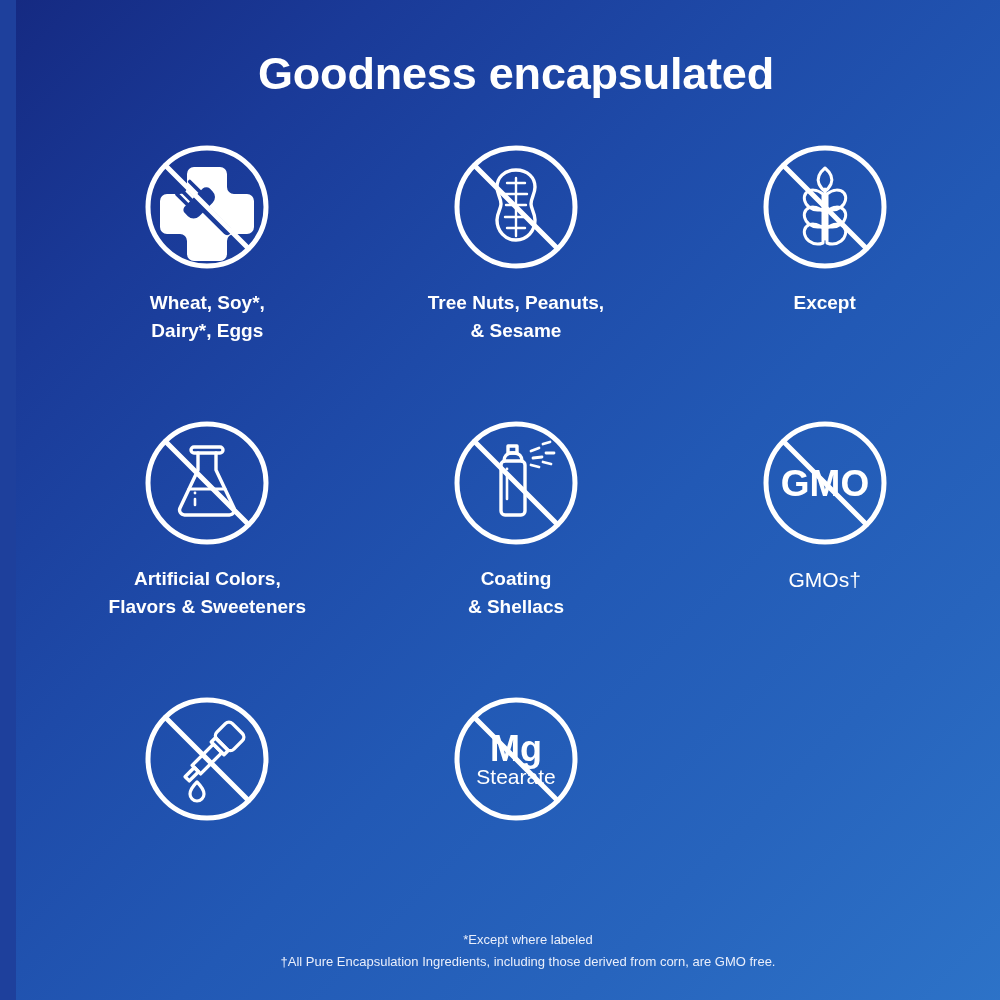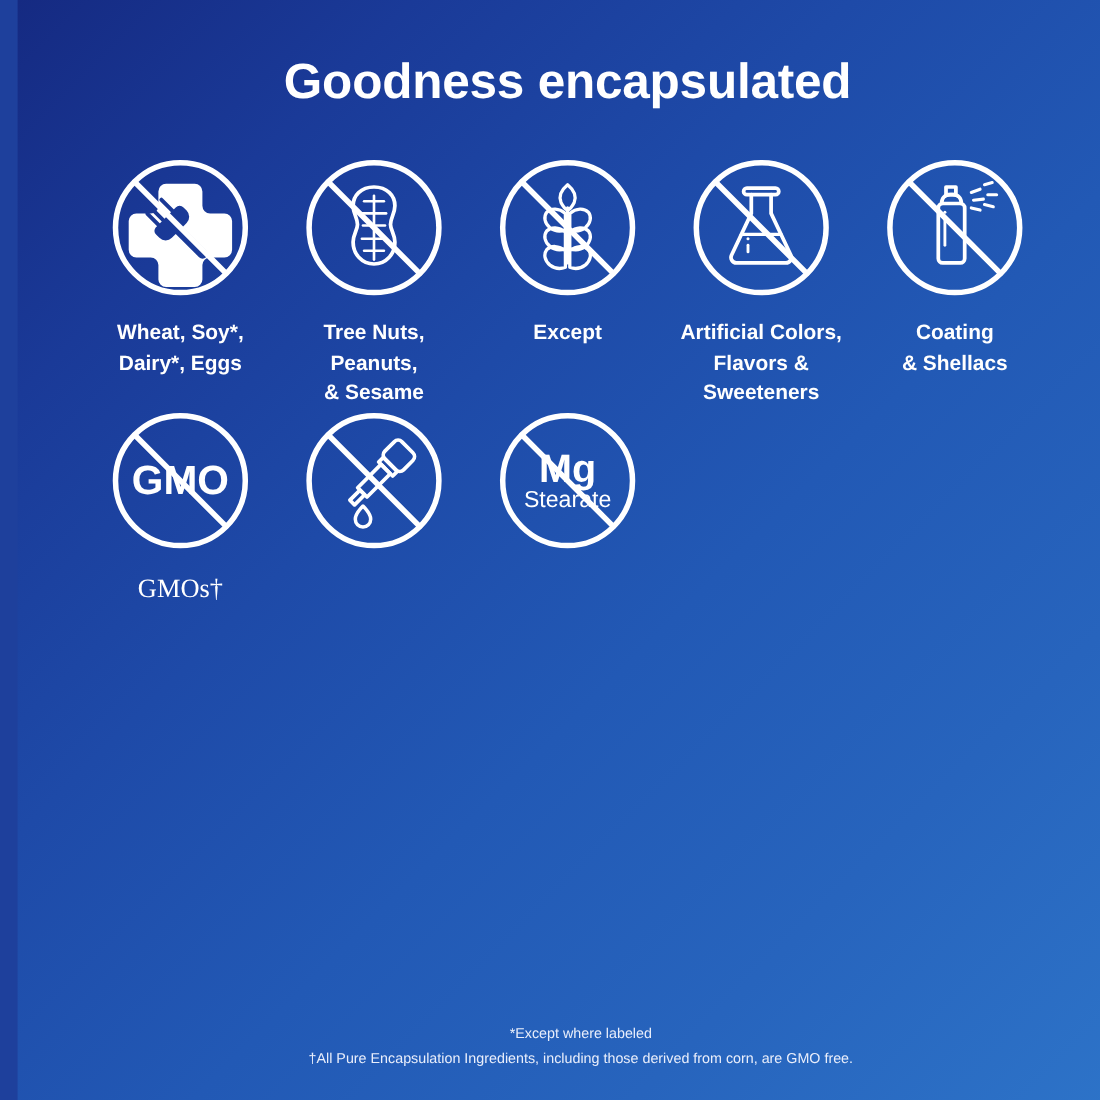--- a/index.html
+++ b/index.html
@@ -53,23 +53,24 @@
     line-height: 1.1;
     margin: 20px 0 0 0;
     color: #ffffff;
   }
 
   
   #grid {
     width: 880px;
     margin-top: 40px;
     display: grid;
-    grid-template-columns: repeat(5, 1fr);
+    grid-template-columns: repeat(3, 1fr);
     grid-template-rows: repeat(3, 230px);
     justify-items: center;
+    gap: 46px;
   }
   .cell {
     width: 100%;
     display: flex;
     flex-direction: column;
     align-items: center;
   }
   .icon-wrap {
     width: 140px;
     height: 140px;
@@ -84,22 +85,21 @@
     margin-top: 12px;
     font-size: 19px;
     font-weight: bold;
     line-height: 1.45;
     text-align: center;
     color: #ffffff;
     white-space: pre-line;
   }
   .cell-label.light {
     font-weight: normal;
-    font-size: 24px;
-    font-family: Liberation Serif, serif;
+    font-size: 21px;
   }
 
   
   #footnotes {
     position: absolute;
     left: 0;
     right: 0;
     bottom: 28px;
     text-align: center;
     color: #e9eefb;

